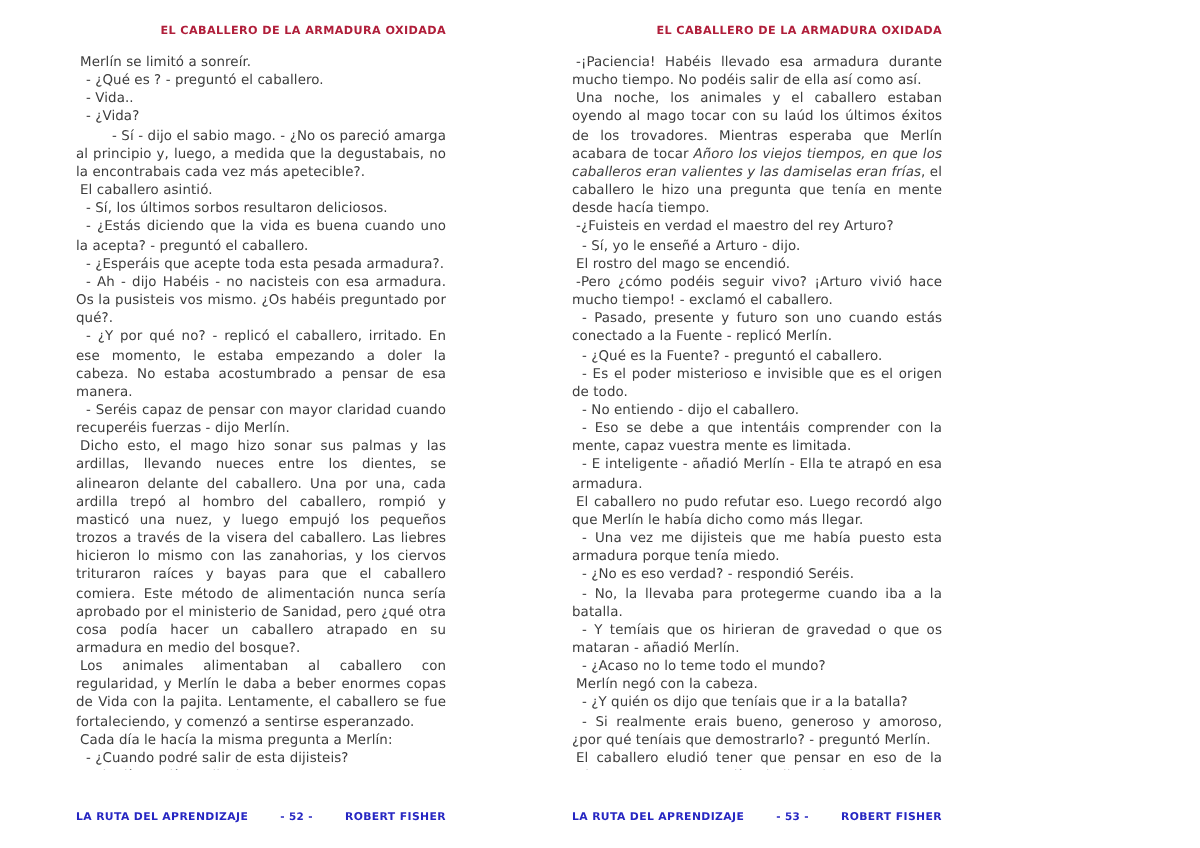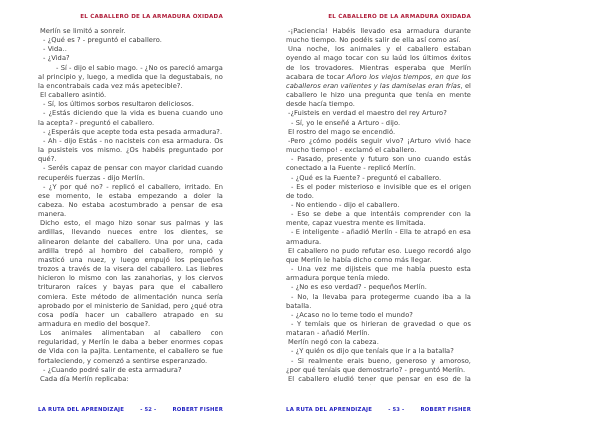--- a/index.html
+++ b/index.html
@@ -26,26 +26,27 @@
     <div class="page-body">
         <p class="para ind0"><span>Merlín se limitó a sonreír.</span></p>
         <p class="para ind1"><span>- ¿Qué es ? - preguntó el caballero.</span></p>
         <p class="para ind1"><span>- Vida..</span></p>
         <p class="para ind1"><span>- ¿Vida?</span></p>
         <p class="para ind2"><span>- Sí - dijo el sabio mago. - ¿No os pareció amarga al principio y, luego, a medida que la degustabais, no la encontrabais cada vez más apetecible?.</span></p>
         <p class="para ind0"><span>El caballero asintió.</span></p>
         <p class="para ind1"><span>- Sí, los últimos sorbos resultaron deliciosos.</span></p>
         <p class="para ind1"><span>- ¿Estás diciendo que la vida es buena cuando uno la acepta? - preguntó el caballero.</span></p>
         <p class="para ind1"><span>- ¿Esperáis que acepte toda esta pesada armadura?.</span></p>
-        <p class="para ind1"><span>- Ah - dijo Estás - no nacisteis con esa armadura. Os la pusisteis vos mismo. ¿Os habéis preguntado por qué?.</span></p>
+        <p class="para ind1"><span>- Ah - dijo Habéis - no nacisteis con esa armadura. Os la pusisteis vos mismo. ¿Os habéis preguntado por qué?.</span></p>
+        <p class="para ind1"><span>- ¿Y por qué no? - replicó el caballero, irritado. En ese momento, le estaba empezando a doler la cabeza. No estaba acostumbrado a pensar de esa manera.</span></p>
         <p class="para ind1"><span>- Seréis capaz de pensar con mayor claridad cuando recuperéis fuerzas - dijo Merlín.</span></p>
-        <p class="para ind1"><span>- ¿Y por qué no? - replicó el caballero, irritado. En ese momento, le estaba empezando a doler la cabeza. No estaba acostumbrado a pensar de esa manera.</span></p>
         <p class="para ind0"><span>Dicho esto, el mago hizo sonar sus palmas y las ardillas, llevando nueces entre los dientes, se alinearon delante del caballero. Una por una, cada ardilla trepó al hombro del caballero, rompió y masticó una nuez, y luego empujó los pequeños trozos a través de la visera del caballero. Las liebres hicieron lo mismo con las zanahorias, y los ciervos trituraron raíces y bayas para que el caballero comiera. Este método de alimentación nunca sería aprobado por el ministerio de Sanidad, pero ¿qué otra cosa podía hacer un caballero atrapado en su armadura en medio del bosque?.</span></p>
         <p class="para ind0"><span>Los animales alimentaban al caballero con regularidad, y Merlín le daba a beber enormes copas de Vida con la pajita. Lentamente, el caballero se fue fortaleciendo, y comenzó a sentirse esperanzado.</span></p>
-        <p class="para ind1"><span>- ¿Cuando podré salir de esta armadura?</span></p>
+        <p class="para ind0"><span>Cada día le hacía la misma pregunta a Merlín:</span></p>
+        <p class="para ind1"><span>- ¿Cuando podré salir de esta dijisteis?</span></p>
         <p class="para ind0"><span>Cada día Merlín replicaba:</span></p>
       </div>
     <div class="page-footer" style="color: rgb(38, 38, 194);">
       <span>LA RUTA DEL APRENDIZAJE</span>
       <span class="num">- 52 -</span>
       <span>ROBERT FISHER</span>
     </div>
   </div>
 
   <div class="page">
@@ -58,24 +59,24 @@
         <p class="para ind0"><span>El rostro del mago se encendió.</span></p>
         <p class="para ind0"><span>-Pero ¿cómo podéis seguir vivo? ¡Arturo vivió hace mucho tiempo! - exclamó el caballero.</span></p>
         <p class="para ind1"><span>- Pasado, presente y futuro son uno cuando estás conectado a la Fuente - replicó Merlín.</span></p>
         <p class="para ind1"><span>- ¿Qué es la Fuente? - preguntó el caballero.</span></p>
         <p class="para ind1"><span>- Es el poder misterioso e invisible que es el origen de todo.</span></p>
         <p class="para ind1"><span>- No entiendo - dijo el caballero.</span></p>
         <p class="para ind1"><span>- Eso se debe a que intentáis comprender con la mente, capaz vuestra mente es limitada.</span></p>
         <p class="para ind1"><span>- E inteligente - añadió Merlín - Ella te atrapó en esa armadura.</span></p>
         <p class="para ind0"><span>El caballero no pudo refutar eso. Luego recordó algo que Merlín le había dicho como más llegar.</span></p>
         <p class="para ind1"><span>- Una vez me dijisteis que me había puesto esta armadura porque tenía miedo.</span></p>
-        <p class="para ind1"><span>- ¿No es eso verdad? - pequeños Merlín.</span></p>
+        <p class="para ind1"><span>- ¿No es eso verdad? - respondió Seréis.</span></p>
         <p class="para ind1"><span>- No, la llevaba para protegerme cuando iba a la batalla.</span></p>
+        <p class="para ind1"><span>- Y temíais que os hirieran de gravedad o que os mataran - añadió Merlín.</span></p>
         <p class="para ind1"><span>- ¿Acaso no lo teme todo el mundo?</span></p>
-        <p class="para ind1"><span>- Y temíais que os hirieran de gravedad o que os mataran - añadió Merlín.</span></p>
         <p class="para ind0"><span>Merlín negó con la cabeza.</span></p>
         <p class="para ind1"><span>- ¿Y quién os dijo que teníais que ir a la batalla?</span></p>
         <p class="para ind1"><span>- Si realmente erais bueno, generoso y amoroso, ¿por qué teníais que demostrarlo? - preguntó Merlín.</span></p>
         <p class="para ind0"><span>El caballero eludió tener que pensar en eso de la misma manera que solía eludir todas las cosas: se puso a dormir.</span></p>
       </div>
     <div class="page-footer" style="color: rgb(38, 38, 194);">
       <span>LA RUTA DEL APRENDIZAJE</span>
       <span class="num">- 53 -</span>
       <span>ROBERT FISHER</span>
     </div>

